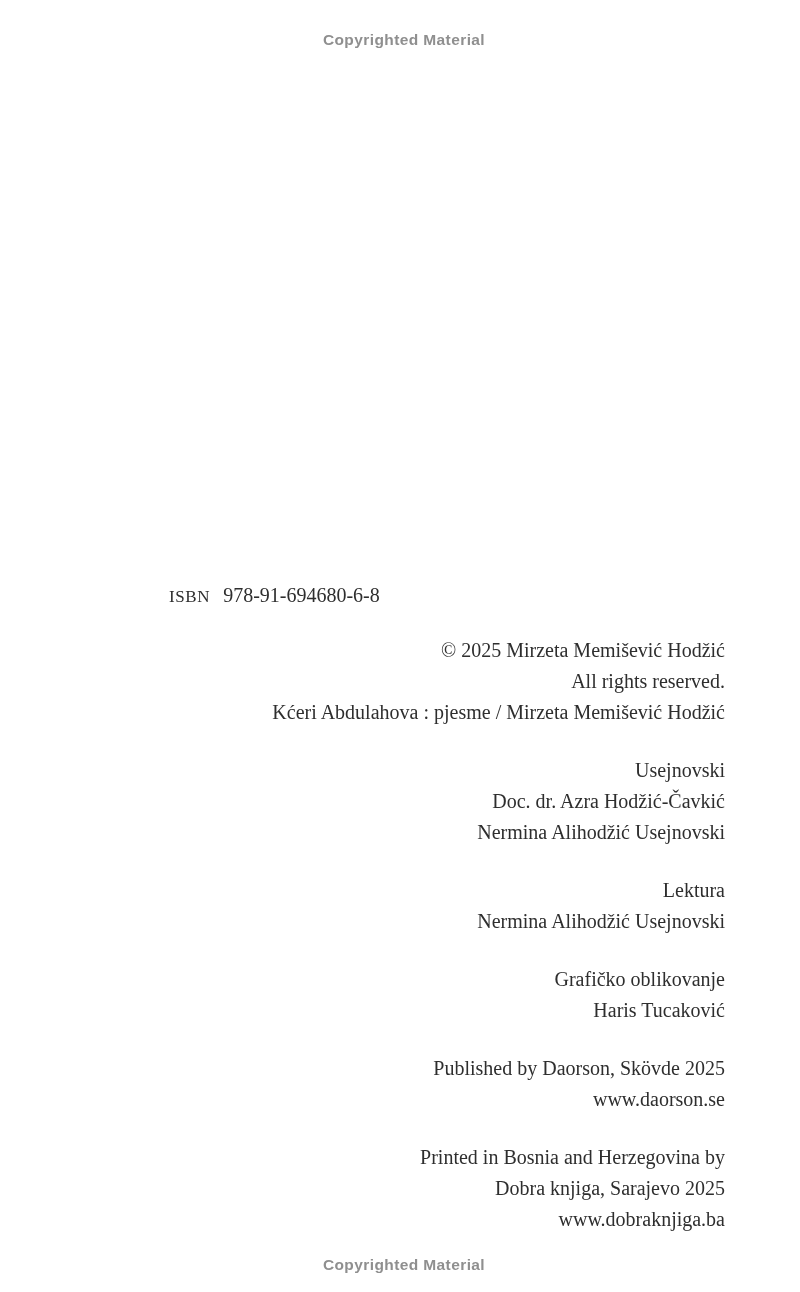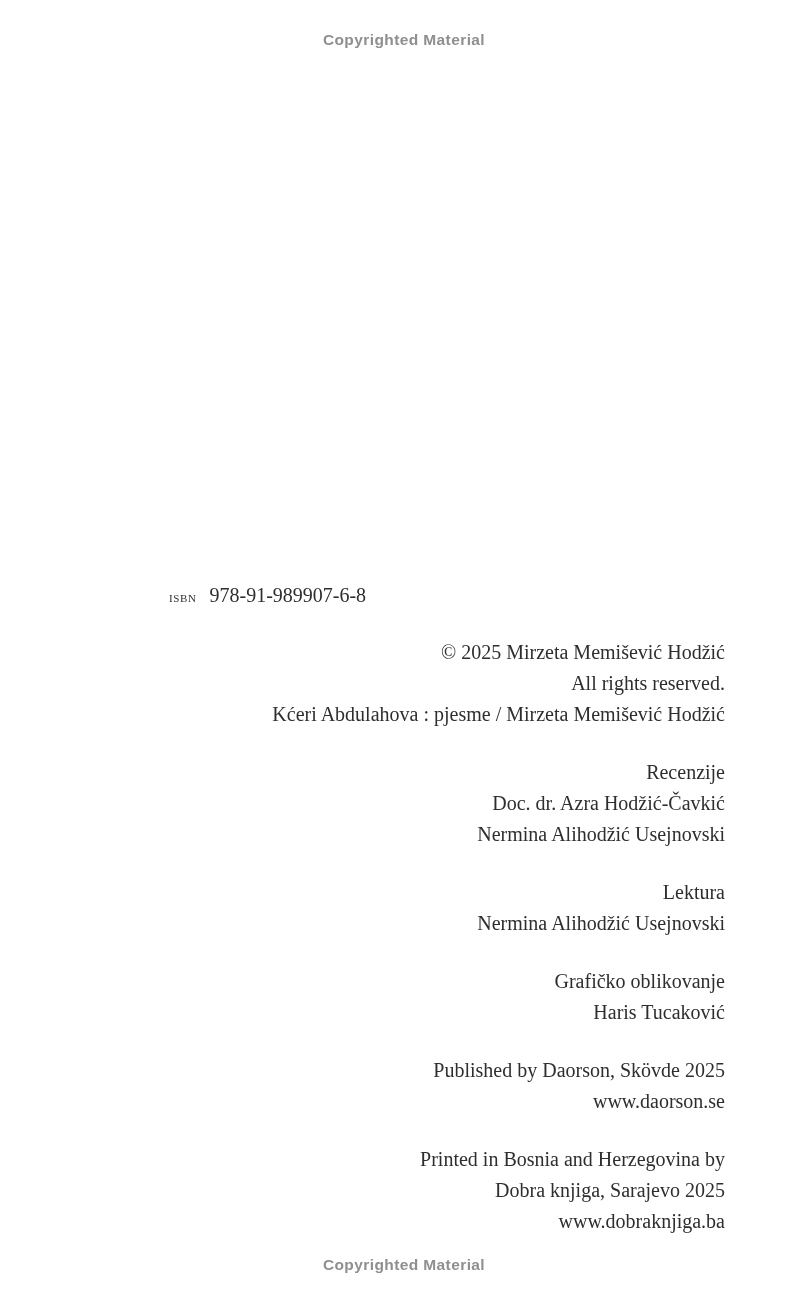--- a/index.html
+++ b/index.html
@@ -35,46 +35,46 @@
     top: 572px;
     width: 580px;
     color: #2e2e2e;
     font-size: 20px;
     line-height: 23px;
   }
   .para { margin-bottom: 19px; }
   .para:last-child { margin-bottom: 16px; }
   .line { display: block; text-align: right; }
   .isbn-label {
-    font-size: 11px;
+    font-size: 17px;
     letter-spacing: 0.6px;
   }
 </style>
 </head>
 <body>
 
 <div class="page">
 
   <div class="watermark top">Copyrighted Material</div>
 
   <main class="colophon">
 
     <p class="para">
       <span class="isbn-label">ISBN</span>
-      <span>978-91-989907-6-8</span>
+      <span>978-91-694680-6-8</span>
     </p>
 
     <p class="para">
       <span class="line">© 2025 Mirzeta Memišević Hodžić</span>
       <span class="line">All rights reserved.</span>
       <span class="line">Kćeri Abdulahova : pjesme / Mirzeta Memišević Hodžić</span>
     </p>
 
     <p class="para">
-      <span class="line">Recenzije</span>
+      <span class="line">Usejnovski</span>
       <span class="line">Doc. dr. Azra Hodžić-Čavkić</span>
       <span class="line">Nermina Alihodžić Usejnovski</span>
     </p>
 
     <p class="para">
       <span class="line">Lektura</span>
       <span class="line">Nermina Alihodžić Usejnovski</span>
     </p>
 
 

